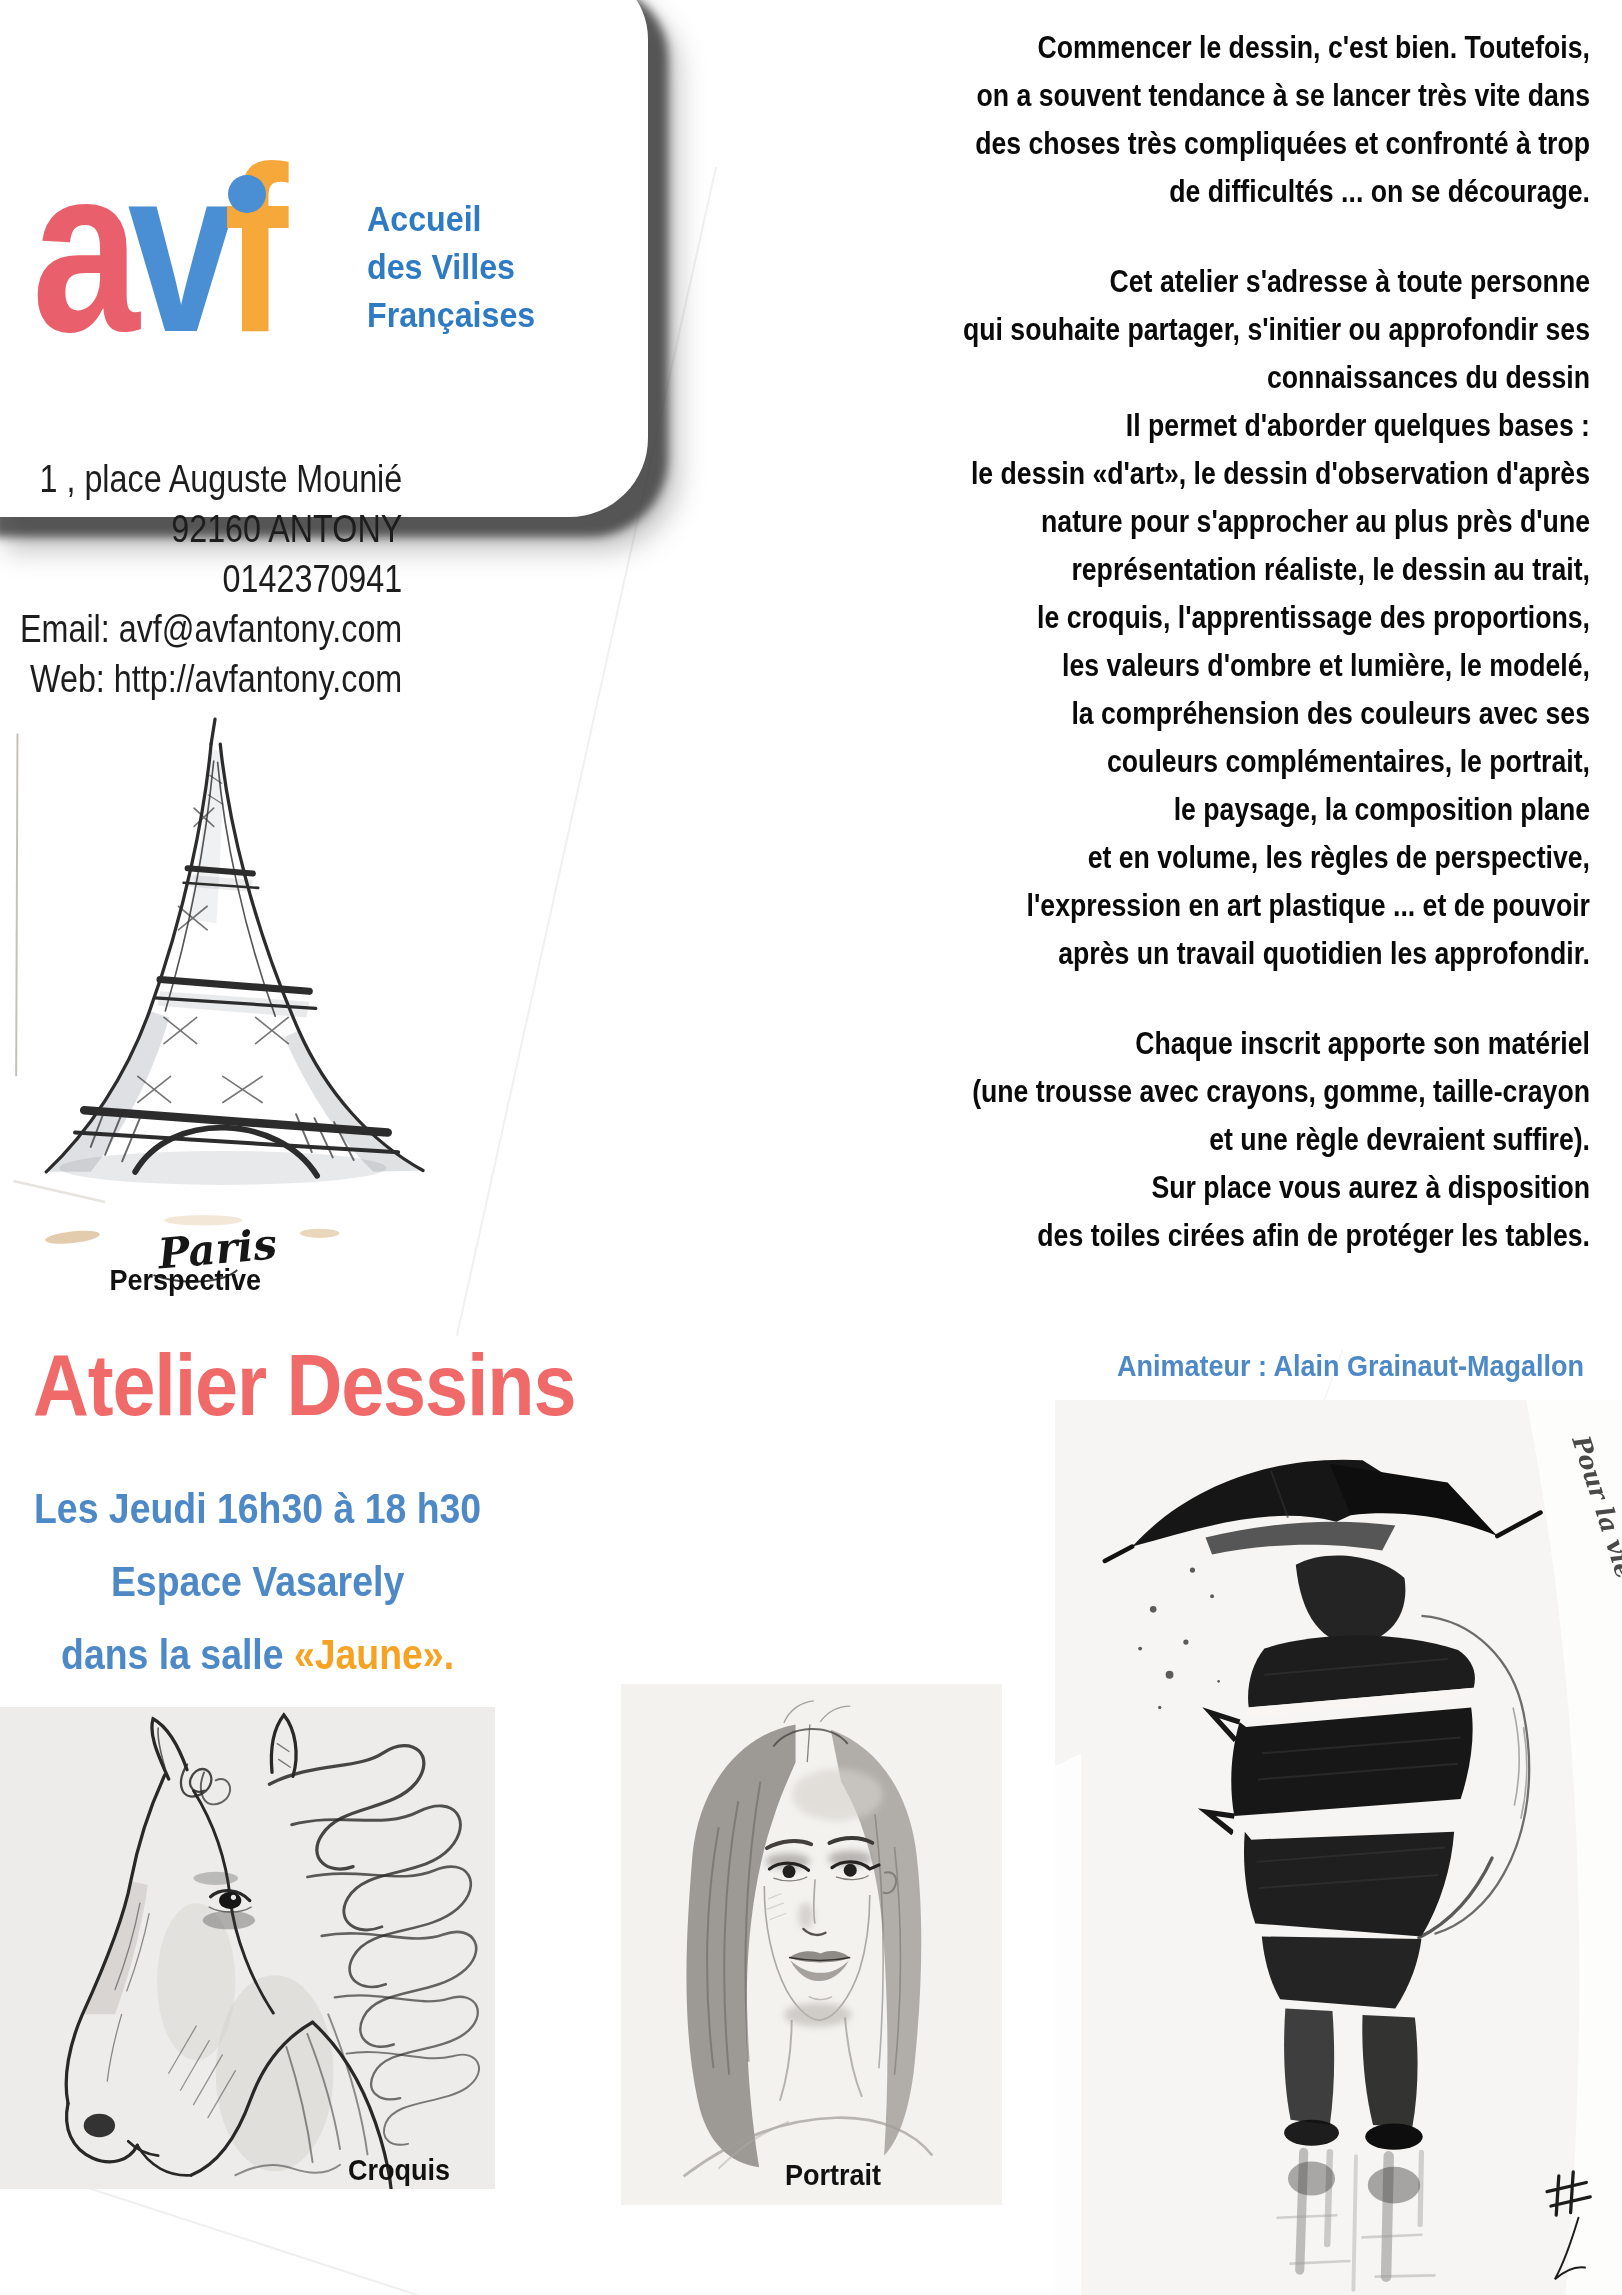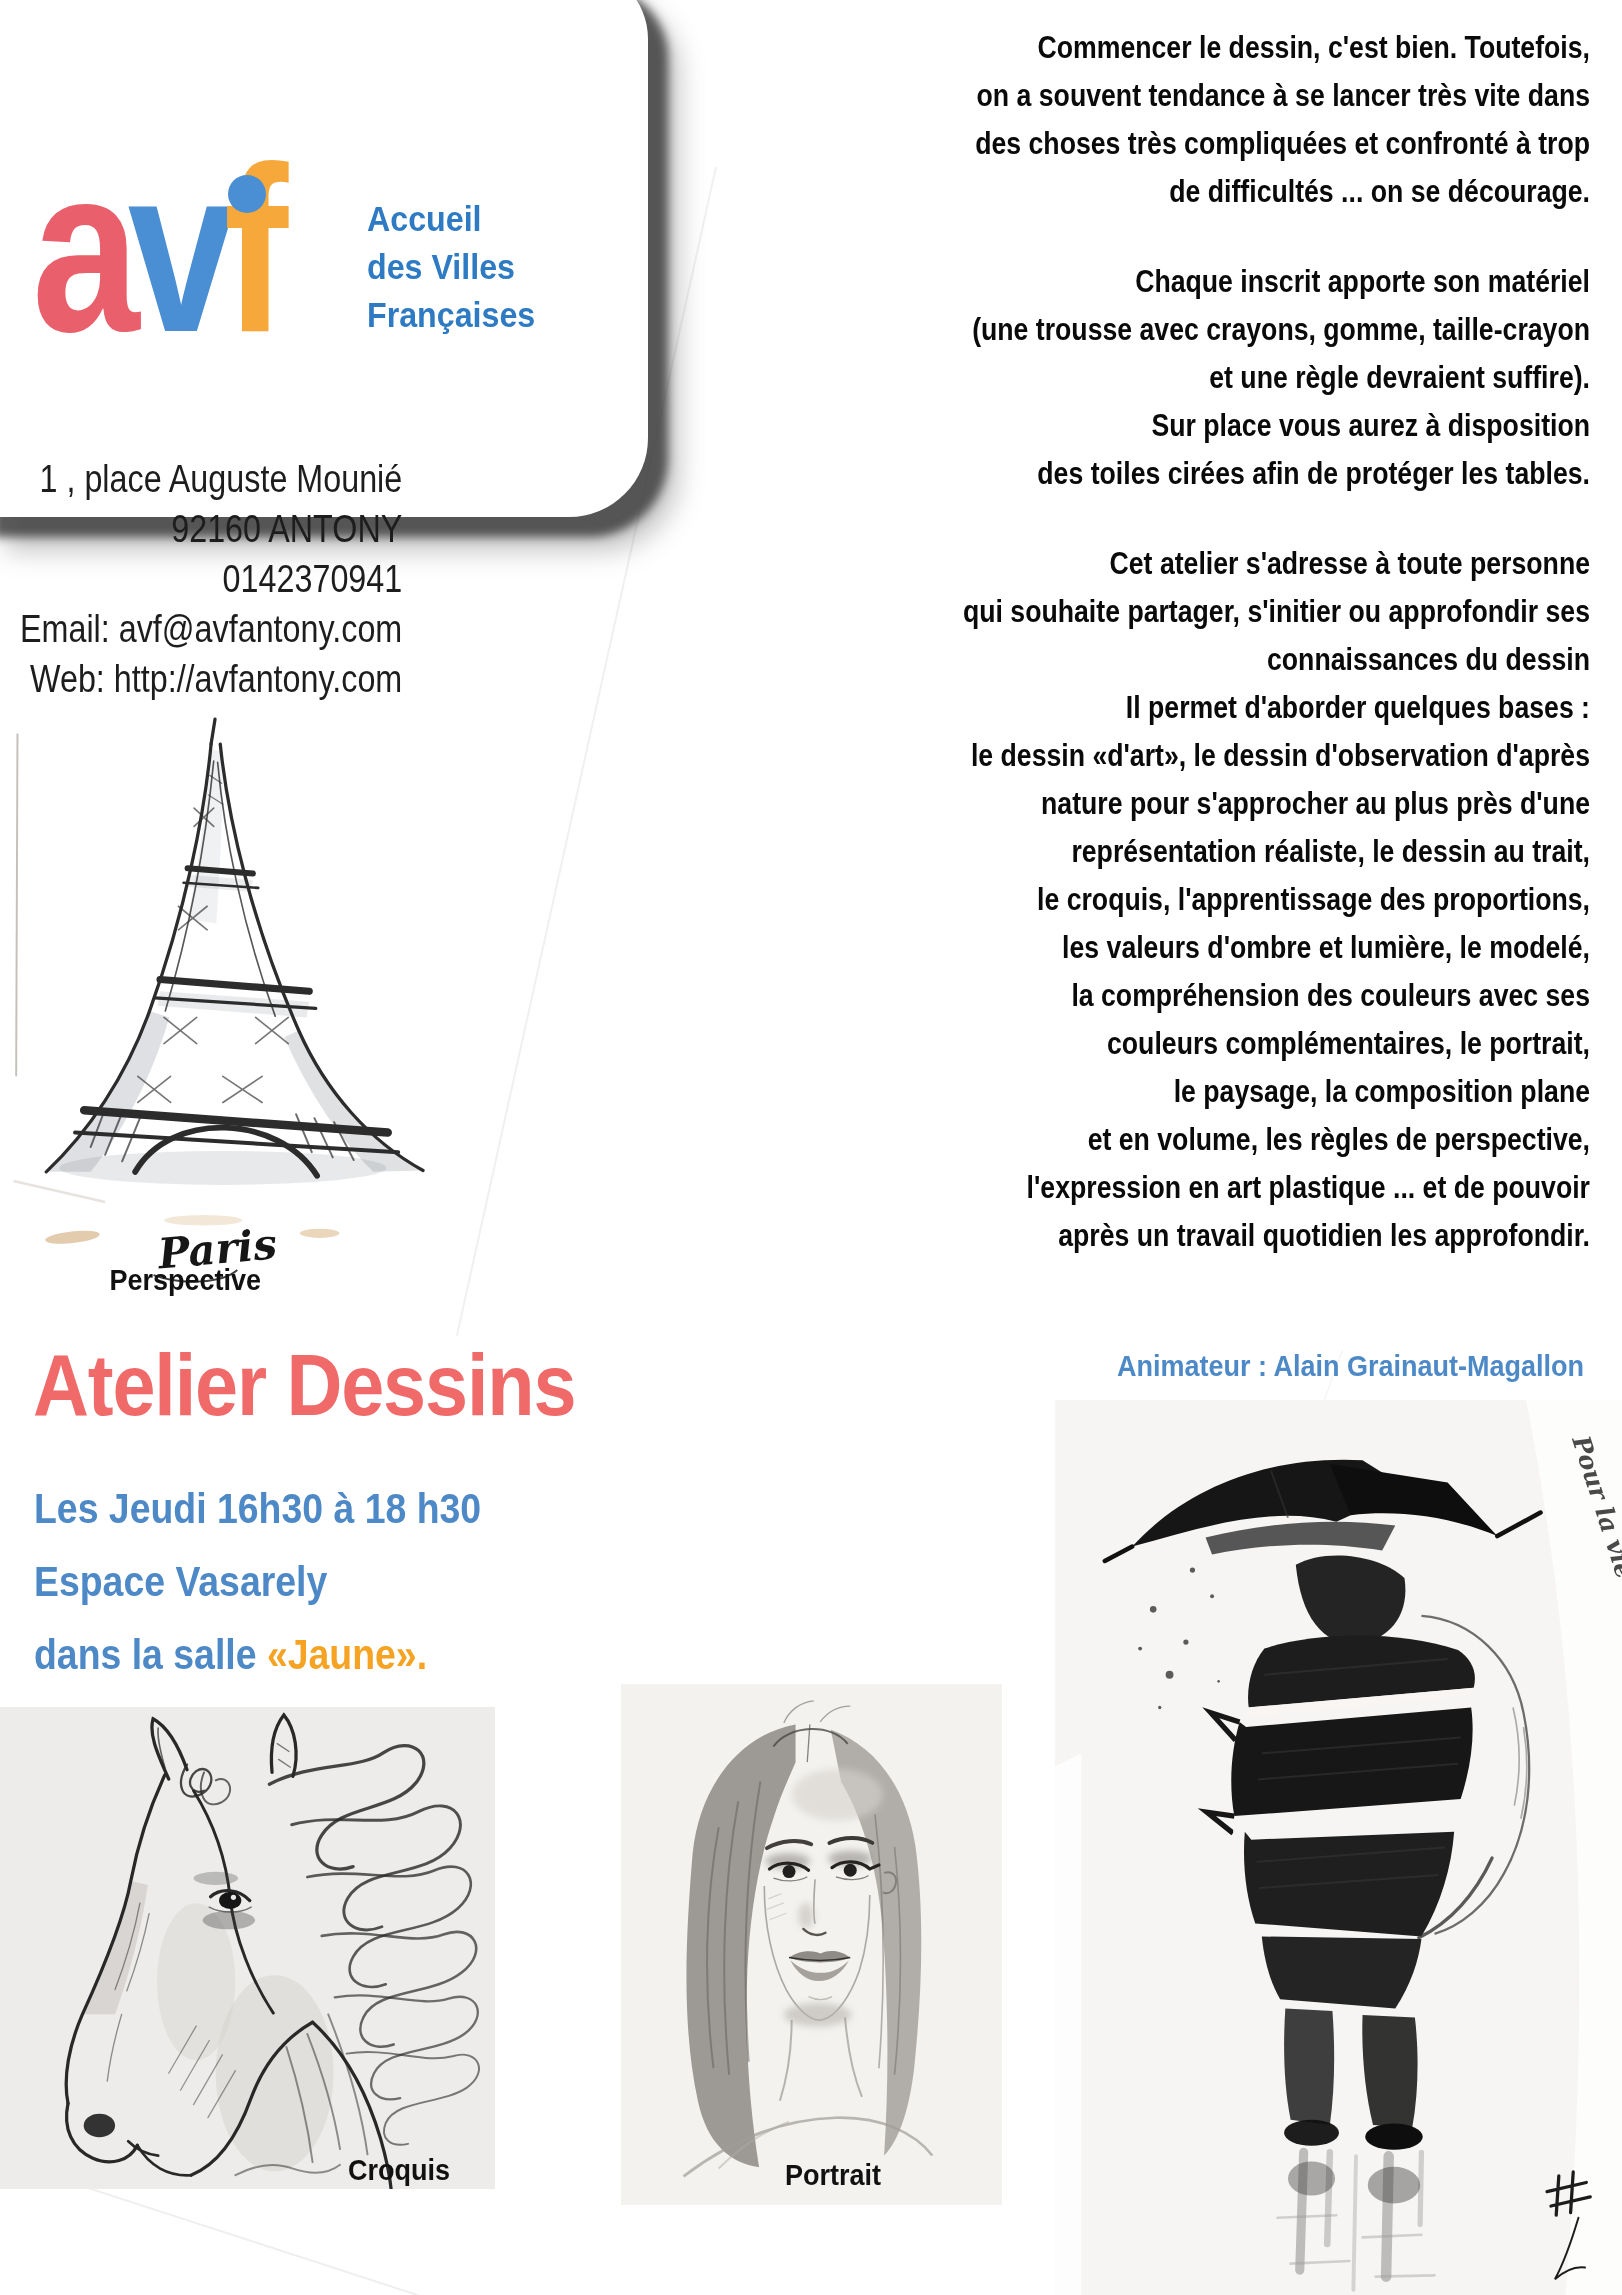--- a/index.html
+++ b/index.html
@@ -60,21 +60,21 @@
 
   
   .main-title{
     position:absolute;left:33px;top:1336px;
     color:#f06a6a;font-weight:700;font-size:88px;line-height:98px;
     transform:scaleX(0.88);transform-origin:0 50%;white-space:nowrap;
     letter-spacing:-1.3px;
   }
   .schedule{
     position:absolute;left:34px;top:1472px;
-    color:#4d88c7;font-weight:700;font-size:43px;line-height:73px;
+    color:#4d88c7;font-weight:700;font-size:43px;line-height:73px;text-align:center;
   }
   .schedule div{transform:scaleX(0.87);transform-origin:0 50%;white-space:nowrap;}
   .accent{color:#f6a324;}
 
   
   .caption{
     position:absolute;color:#111;font-weight:700;font-size:30px;white-space:nowrap;
     transform:scaleX(0.9);transform-origin:0 50%;
   }
   .cap-perspective{left:79px;top:1263px;width:236px;text-align:center;}
@@ -160,42 +160,42 @@
   <div class="caption cap-perspective">Perspective</div>
 
   <div class="rcol">
     <div class="par">
       <div class="rline">Commencer le dessin, c'est bien. Toutefois,</div>
       <div class="rline">on a souvent tendance à se lancer très vite dans</div>
       <div class="rline">des choses très compliquées et confronté à trop</div>
       <div class="rline">de difficultés ... on se décourage.</div>
     </div>
     <div class="par">
-      <div class="rline">Chaque inscrit apporte son matériel</div>
-      <div class="rline">(une trousse avec crayons, gomme, taille-crayon</div>
-      <div class="rline">et une règle devraient suffire).</div>
-      <div class="rline">Sur place vous aurez à disposition</div>
-      <div class="rline">des toiles cirées afin de protéger les tables.</div>
-    </div>
-    <div class="par">
       <div class="rline">Cet atelier s'adresse à toute personne</div>
       <div class="rline">qui souhaite partager, s'initier ou approfondir ses</div>
       <div class="rline">connaissances du dessin</div>
       <div class="rline">Il permet d'aborder quelques bases :</div>
       <div class="rline">le dessin «d'art», le dessin d'observation d'après</div>
       <div class="rline">nature pour s'approcher au plus près d'une</div>
       <div class="rline">représentation réaliste, le dessin au trait,</div>
       <div class="rline">le croquis, l'apprentissage des proportions,</div>
       <div class="rline">les valeurs d'ombre et lumière, le modelé,</div>
       <div class="rline">la compréhension des couleurs avec ses</div>
       <div class="rline">couleurs complémentaires, le portrait,</div>
       <div class="rline">le paysage, la composition plane</div>
       <div class="rline">et en volume, les règles de perspective,</div>
       <div class="rline">l'expression en art plastique ... et de pouvoir</div>
       <div class="rline">après un travail quotidien les approfondir.</div>
+    </div>
+    <div class="par">
+      <div class="rline">Chaque inscrit apporte son matériel</div>
+      <div class="rline">(une trousse avec crayons, gomme, taille-crayon</div>
+      <div class="rline">et une règle devraient suffire).</div>
+      <div class="rline">Sur place vous aurez à disposition</div>
+      <div class="rline">des toiles cirées afin de protéger les tables.</div>
     </div>
   </div>
 
   <div class="animator">Animateur : Alain Grainaut-Magallon</div>
 
   <div class="main-title">Atelier Dessins</div>
 
   <div class="schedule">
     <div>Les Jeudi 16h30 à 18 h30</div>
     <div>Espace Vasarely</div>

